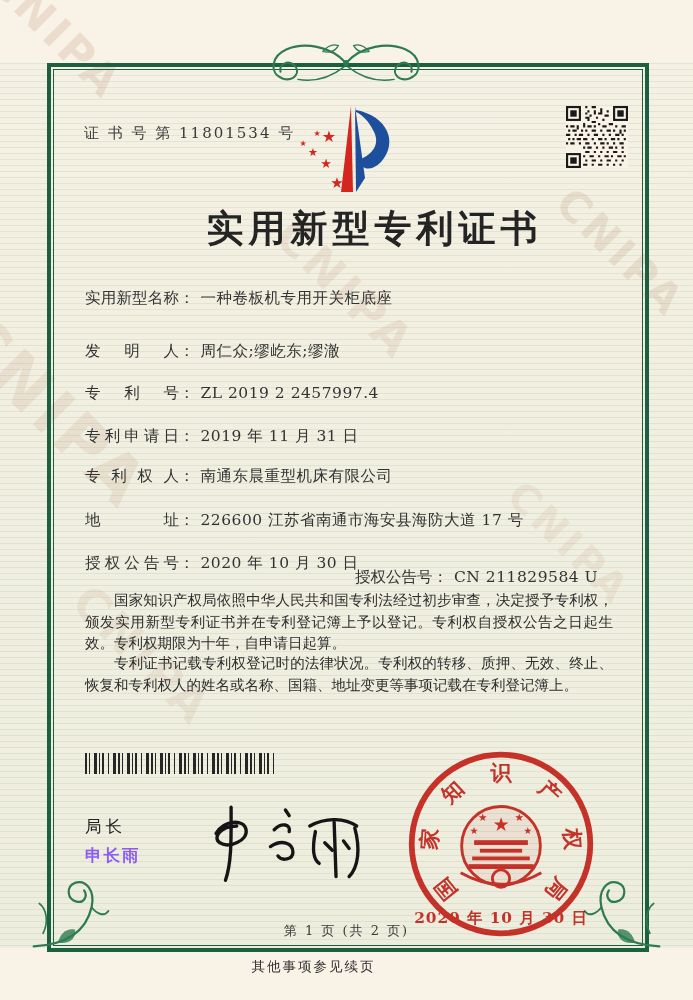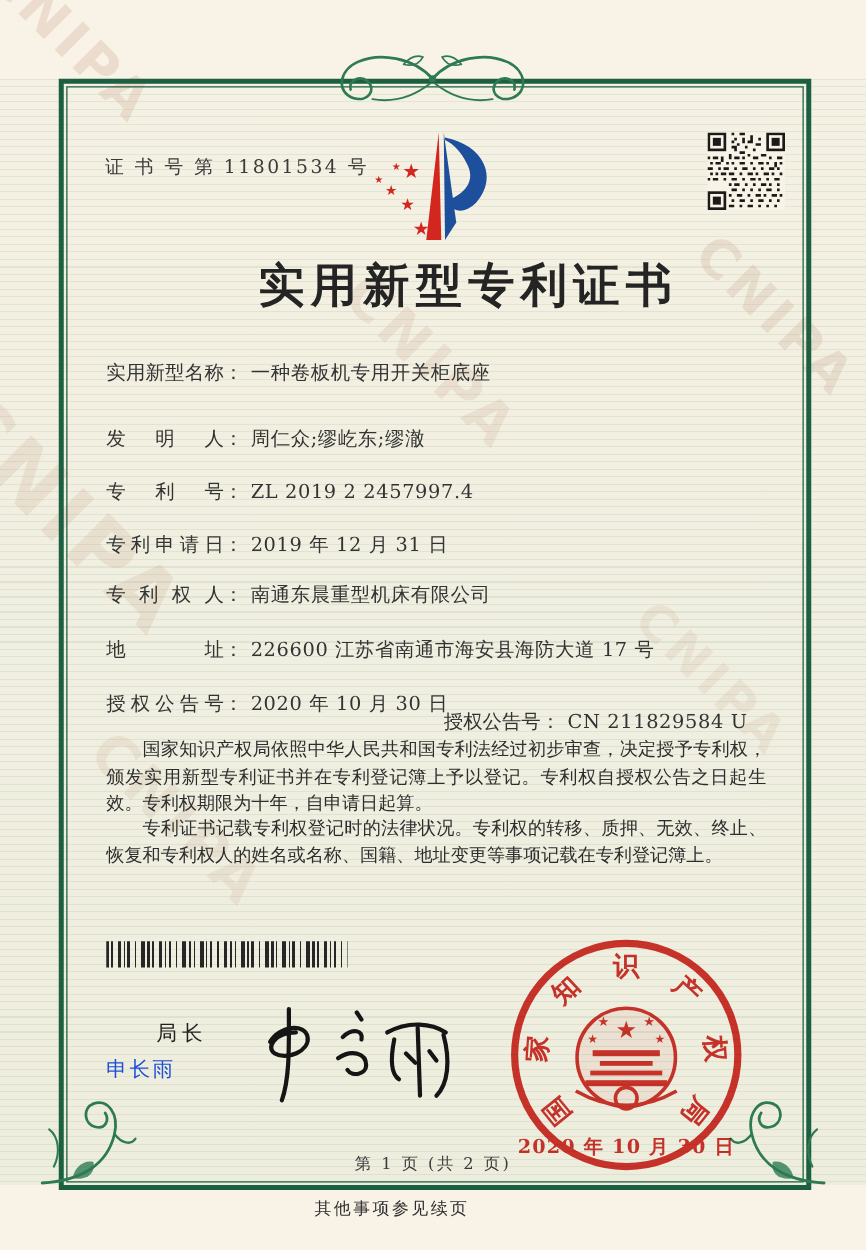--- a/index.html
+++ b/index.html
@@ -39,23 +39,23 @@
         text-indent:2em;text-align:justify;color:#2d2d2d;}
   
   .barcode{left:85px;top:753px;width:193px;height:21px;
      background:repeating-linear-gradient(90deg,
        #262626 0 2px, transparent 2px 4px, #262626 4px 5px, transparent 5px 9px,
        #262626 9px 12px, transparent 12px 14px, #262626 14px 15px, transparent 15px 17px,
        #262626 17px 19px, transparent 19px 23px, #262626 23px 24px, transparent 24px 28px,
        #262626 28px 31px, transparent 31px 33px);}
   
   .signer-title{left:85px;top:816px;font-size:16.5px;letter-spacing:4px;
-        font-family:"DejaVu Sans","Liberation Sans",sans-serif;color:#222;margin-left:40px;}
+        font-family:"DejaVu Sans","Liberation Sans",sans-serif;color:#222;}
   .signer-name{left:85px;top:845px;font-size:16.5px;letter-spacing:2px;
-        font-family:"DejaVu Sans","Liberation Sans",sans-serif;color:#1d4ed8;}
+        font-family:"DejaVu Sans","Liberation Sans",sans-serif;color:#8b5cf6;font-weight:bold;}
   .signature{left:188px;top:796px;width:178px;height:88px;}
   
   .seal{left:405px;top:748px;width:192px;height:192px;mix-blend-mode:multiply;opacity:.93;}
   
   .page-ind{left:0;top:922px;width:693px;text-align:center;font-size:13px;letter-spacing:2px;color:#3a3a3a;}
   .foot-note{left:0;top:958px;width:627px;text-align:center;font-size:13.5px;letter-spacing:2px;color:#2f2f2f;}
 </style>
 </head>
 <body>
 
@@ -139,21 +139,21 @@
 <div class="frow" style="top:288px">
   <span class="flabel">实用新型名称</span><span class="fcolon">：</span><span class="fval">一种卷板机专用开关柜底座</span>
 </div>
 <div class="frow" style="top:341px">
   <span class="flabel">发明人</span><span class="fcolon">：</span><span class="fval">周仁众;缪屹东;缪澈</span>
 </div>
 <div class="frow" style="top:383px">
   <span class="flabel">专利号</span><span class="fcolon">：</span><span class="fval">ZL 2019 2 2457997.4</span>
 </div>
 <div class="frow" style="top:426px">
-  <span class="flabel">专利申请日</span><span class="fcolon">：</span><span class="fval">2019 年 12 月 31 日</span>
+  <span class="flabel">专利申请日</span><span class="fcolon">：</span><span class="fval">2019 年 11 月 31 日</span>
 </div>
 <div class="frow" style="top:466px">
   <span class="flabel">专利权人</span><span class="fcolon">：</span><span class="fval">南通东晨重型机床有限公司</span>
 </div>
 <div class="frow" style="top:510px">
   <span class="flabel">地址</span><span class="fcolon">：</span><span class="fval">226600 江苏省南通市海安县海防大道 17 号</span>
 </div>
 <div class="frow" style="top:553px">
   <span class="flabel">授权公告号</span><span class="fcolon">：</span><span class="fval">2020 年 10 月 30 日</span>
   <span class="gpair2"><span>授权公告号</span><span class="fcolon">：</span><span class="fval">CN 211829584 U</span></span>

